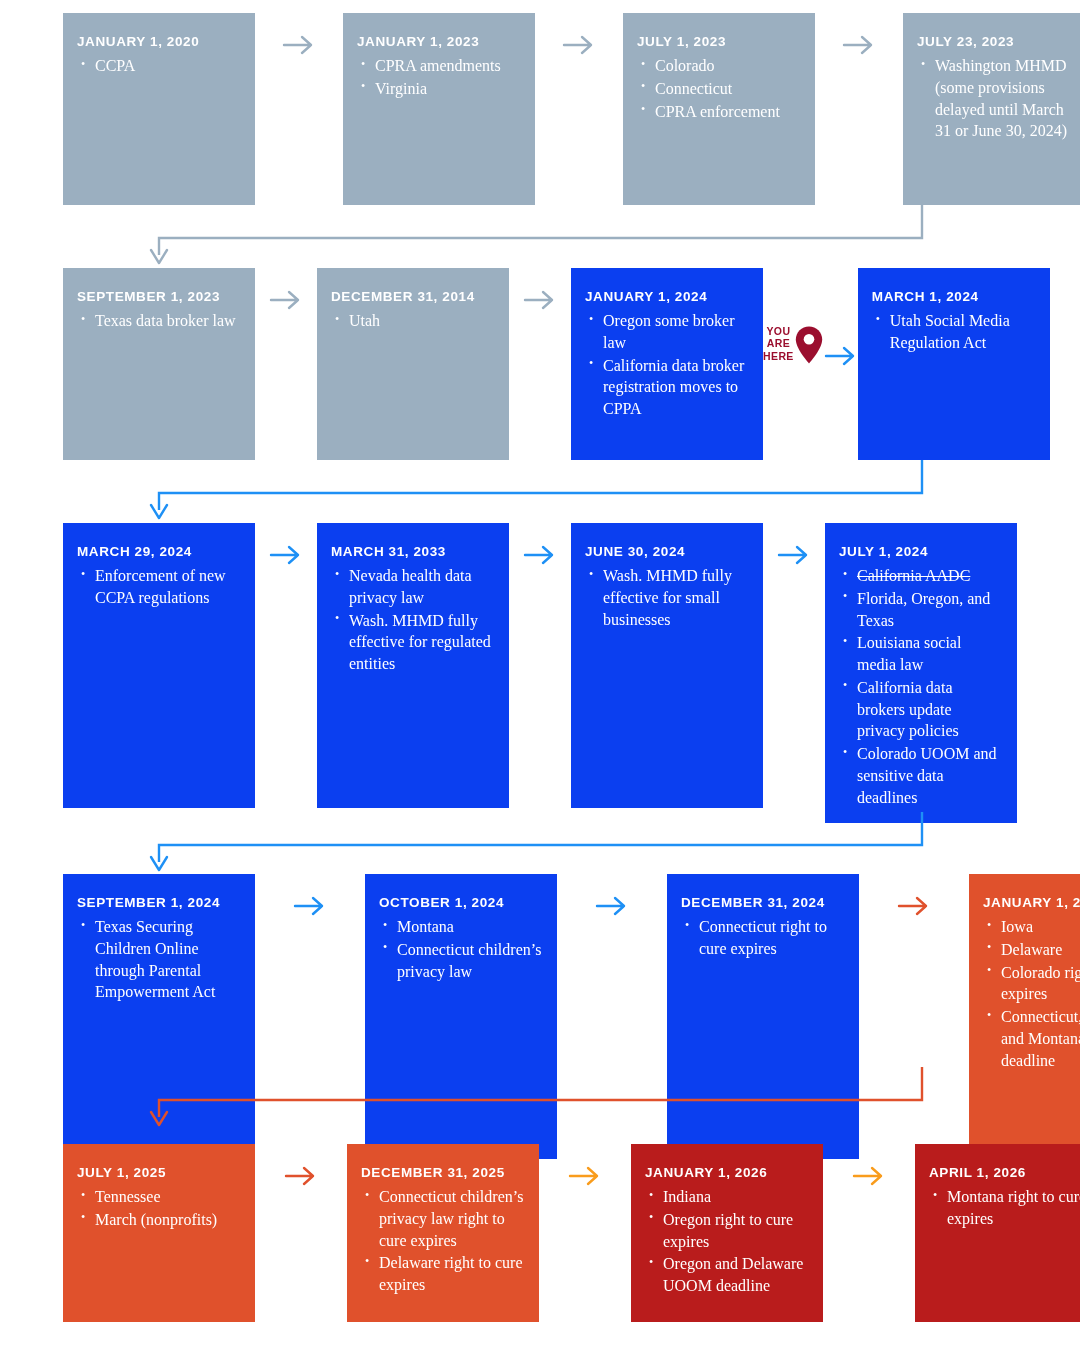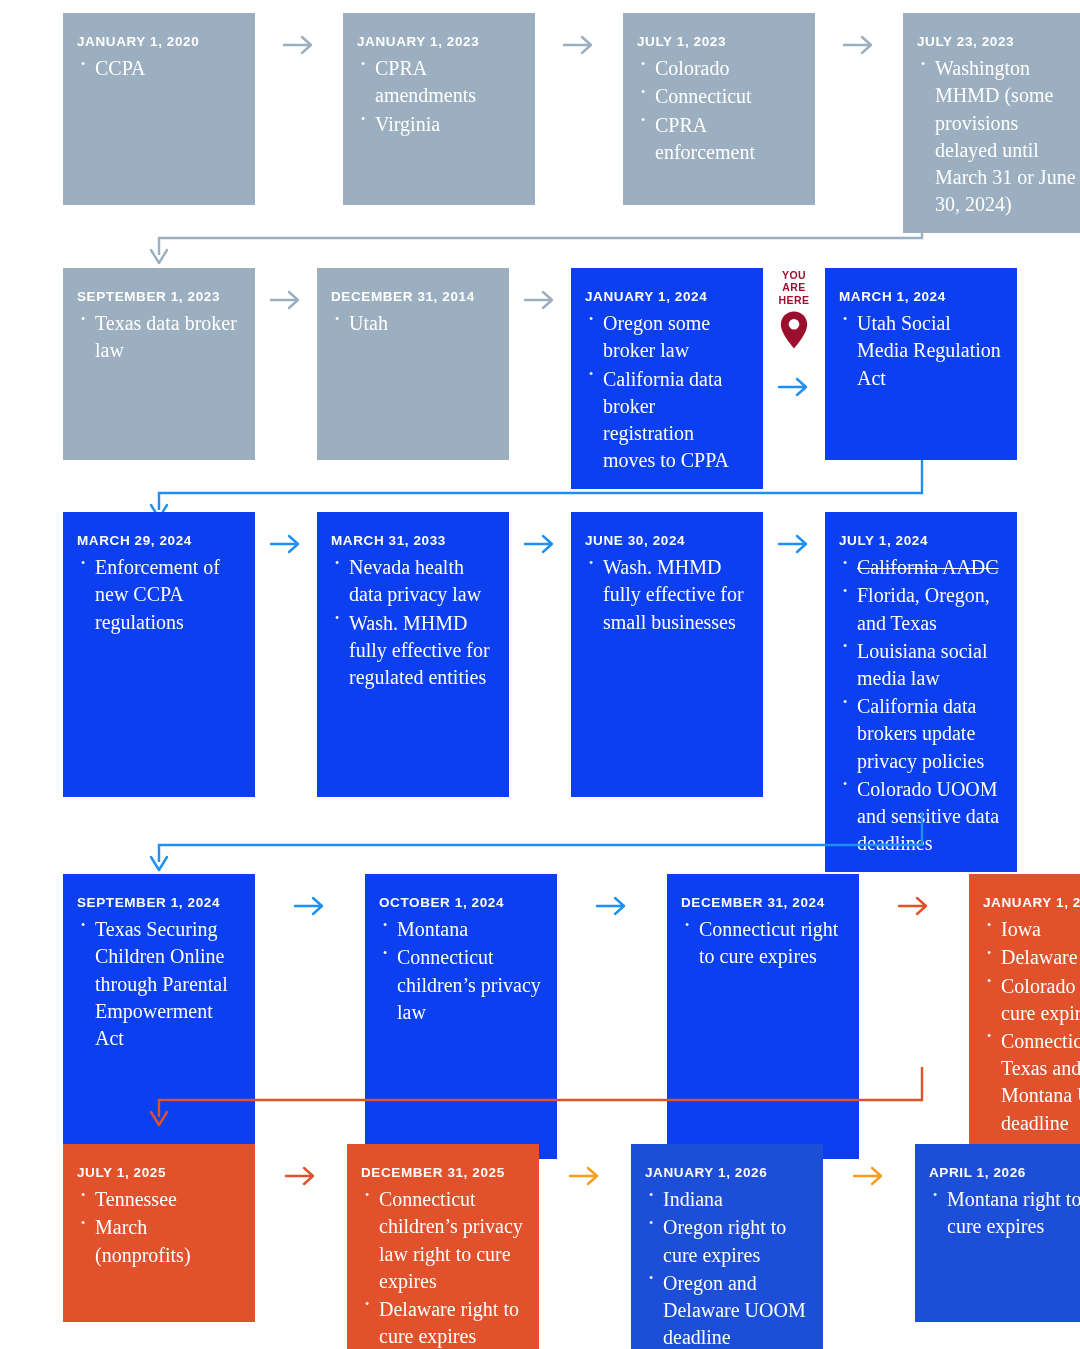--- a/index.html
+++ b/index.html
@@ -21,36 +21,36 @@
   .row {
     position: absolute;
     left: 63px;
     width: 954px;
     display: flex;
     flex-direction: row;
     align-items: flex-start;
   }
   .row-1 { top: 13px; gap: 13px; }
   .row-2 { top: 268px; }
-  .row-3 { top: 512px; }
+  .row-3 { top: 523px; }
   .row-4 { top: 874px; gap: 24px; }
   .row-5 { top: 1144px; gap: 15px; }
 
   
   .box {
     width: 192px;
     min-height: 192px;
     padding: 21px 15px 14px 14px;
     position: relative;
     flex: 0 0 192px;
   }
   .box.gray   { background: #9bafc0; }
   .box.blue   { background: #0b3ff0; }
   .box.red    { background: #e0512c; }
-  .box.orange { background: #1d4ed8; }
+  .box.orange { background: #b91c1c; }
 
   .box-r3,
   .box-r4 { min-height: 285px; }
   .box-r5 { min-height: 178px; }
 
   .date {
     font-family: "Liberation Sans", sans-serif;
     font-weight: bold;
     font-size: 13.5px;
     letter-spacing: 0.6px;
@@ -59,21 +59,21 @@
     line-height: 1.2;
     white-space: nowrap;
   }
   ul.items {
     list-style: none;
     margin: 0;
     padding: 0 0 0 2px;
   }
   ul.items li {
     font-family: "Liberation Serif", serif;
-    font-size: 20px;
+    font-size: 16px;
     line-height: 1.36;
     color: #ffffff;
     position: relative;
     padding-left: 16px;
     margin-bottom: 1px;
   }
   ul.items li::before {
     content: "\2022";
     position: absolute;
     left: 2px;
@@ -98,21 +98,20 @@
     position: relative;
   }
   .hgap svg { display: block; }
 
   
   .yah {
     flex: 0 0 62px;
     position: relative;
     height: 150px;
     display: flex;
-    flex-direction: column;
     align-items: center;
   }
   .yah-label {
     font-family: "Liberation Sans", sans-serif;
     font-weight: bold;
     font-size: 10.5px;
     letter-spacing: 0.4px;
     line-height: 1.18;
     color: #9b0e2e;
     text-align: center;

